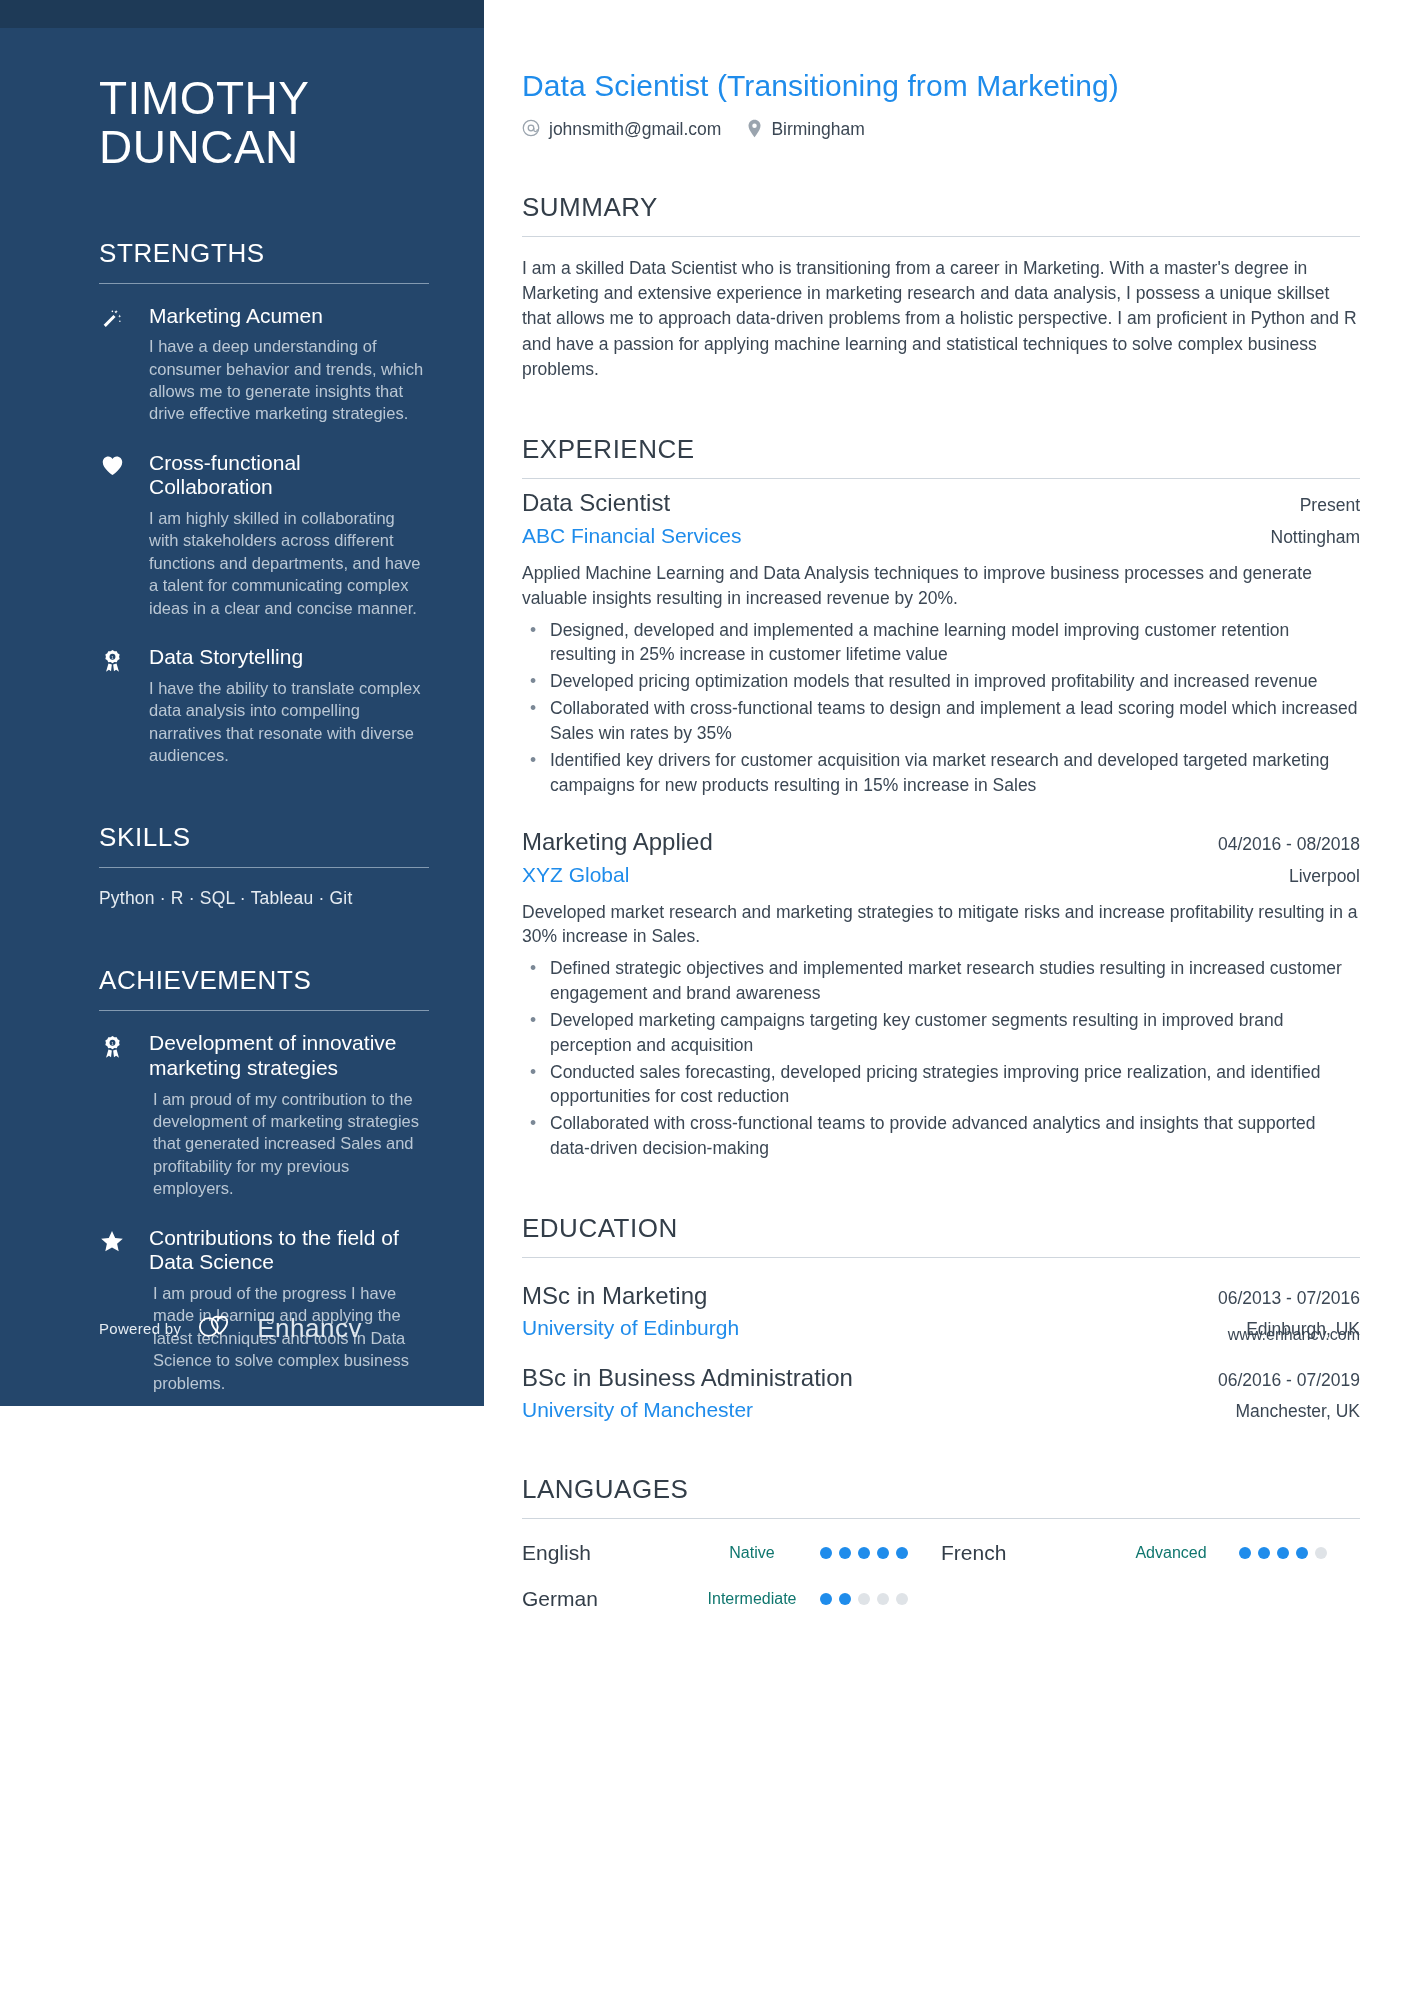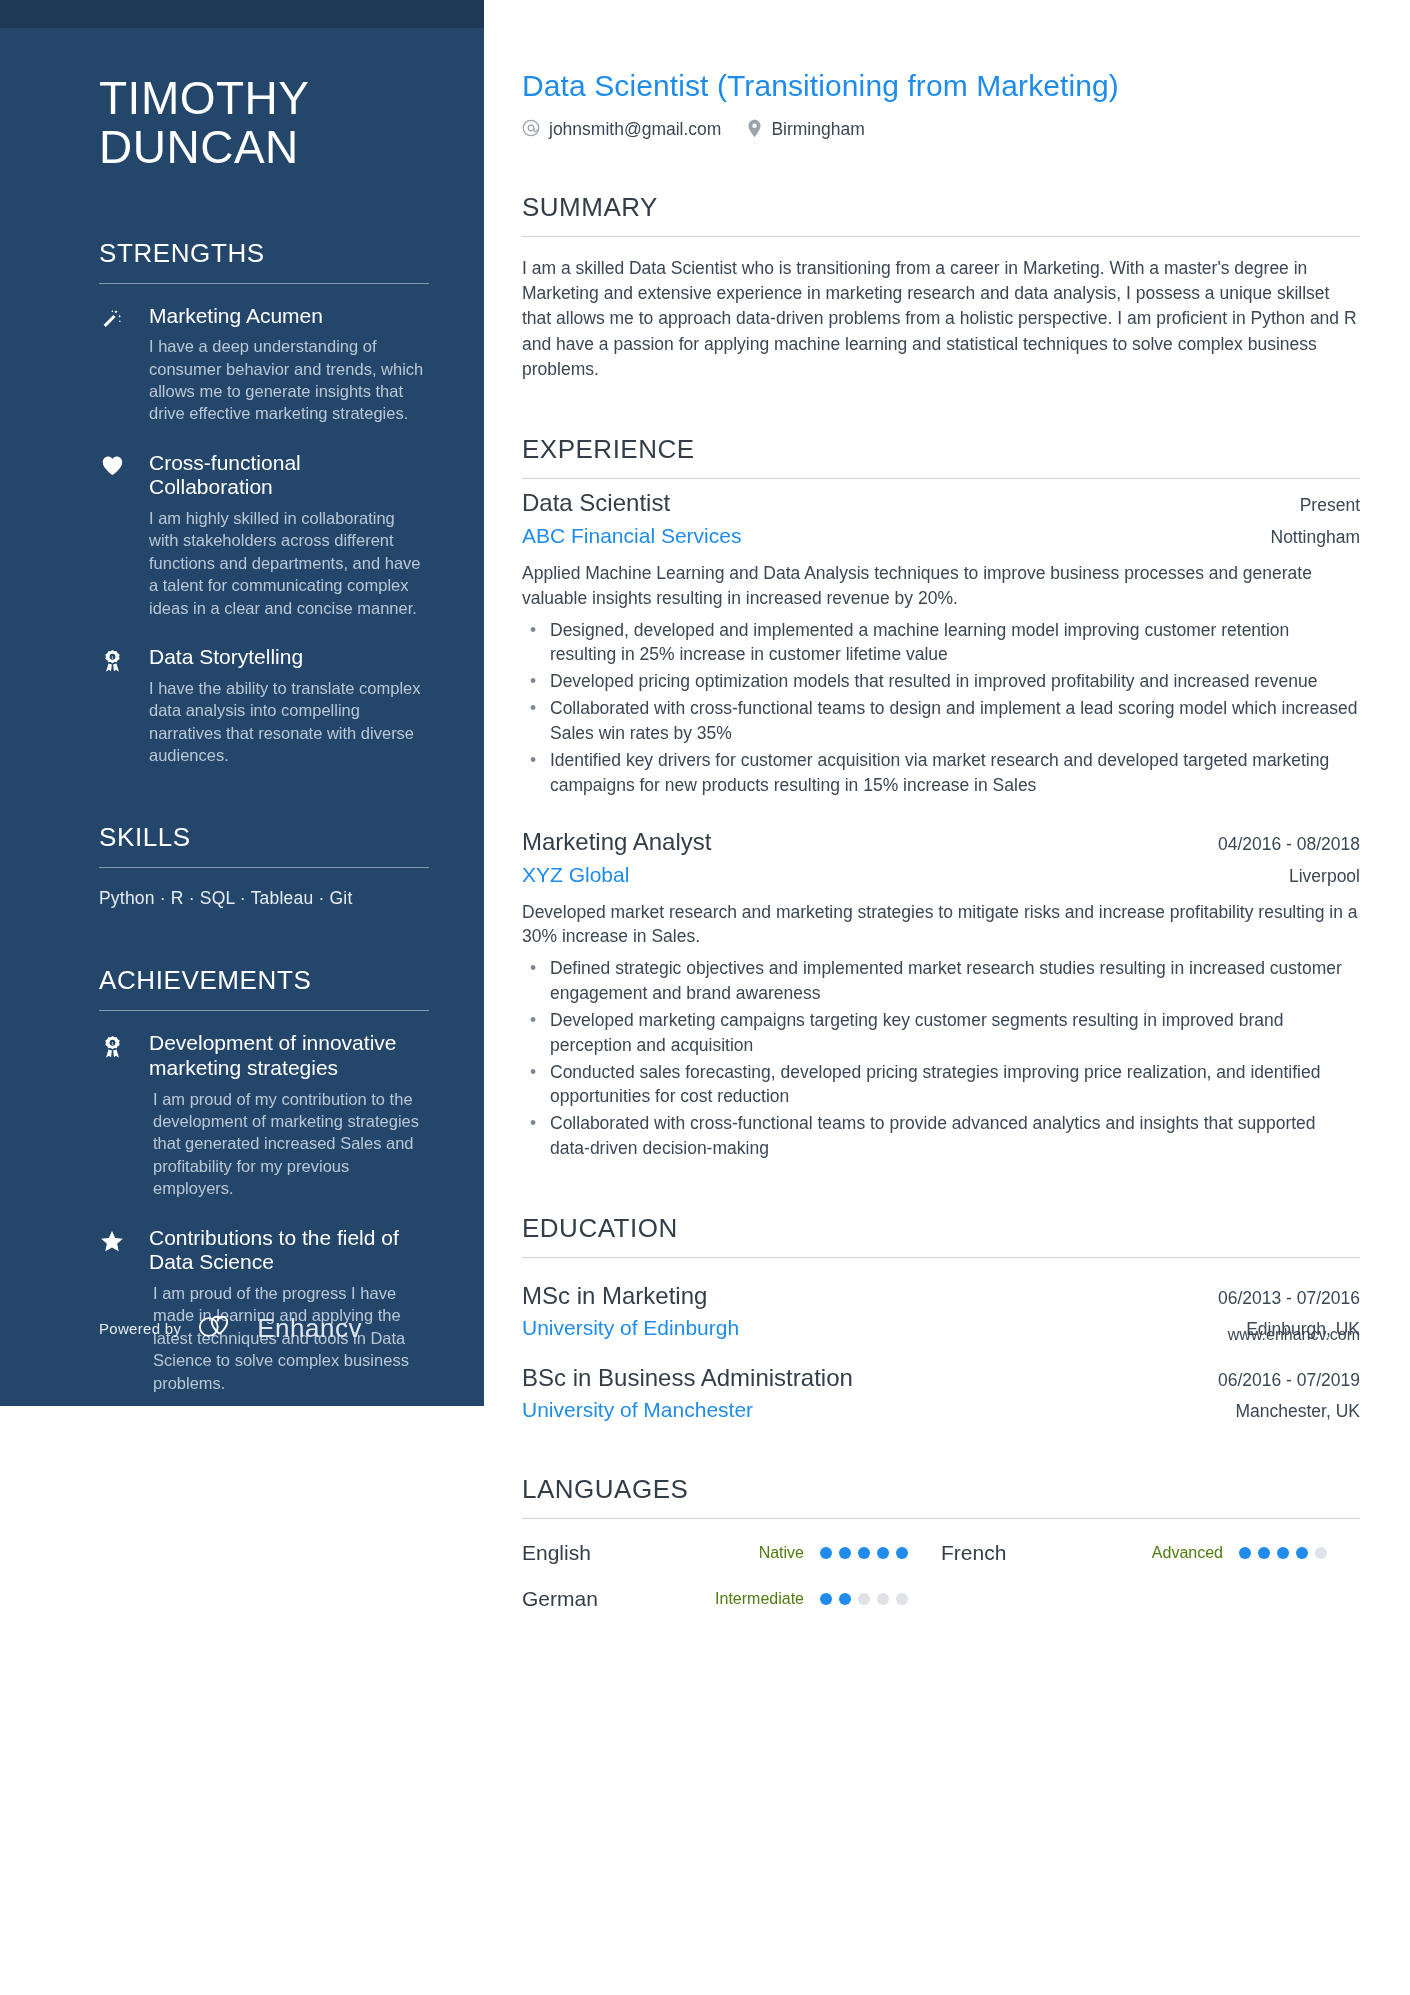--- a/index.html
+++ b/index.html
@@ -80,21 +80,21 @@
     content:"•"; position:absolute; left:8px; top:0; color:#7b8896; font-size:17.5px;
   }
 
   .edu-entry { margin-top:24px; }
   .edu-entry .entry-row2 { margin-top:6px; }
 
   
   .lang-grid { margin-top:22px; display:flex; flex-wrap:wrap; row-gap:22px; }
   .lang-cell { width:50%; display:flex; align-items:center; }
   .lang-name { font-size:21px; color:#333e49; width:170px; }
-  .lang-lvl { font-size:16px; color:#4d7c0f; text-align:right; width:128px; padding-right:16px; }
+  .lang-lvl { font-size:16px; color:#0f766e; text-align:center; width:128px; padding-right:8px; }
   .dots { display:flex; gap:7px; align-items:center; }
   .dot { width:12px; height:12px; border-radius:50%; background:#dfe3e7; }
   .dot.on { background:#1f8ceb; }
 
   .site { position:absolute; right:50px; bottom:62px; font-size:16px; color:#3b4754; }
 </style>
 </head>
 <body>
 
 <div class="page">
@@ -259,21 +259,21 @@
         <ul class="bullets">
           <li>Designed, developed and implemented a machine learning model improving customer retention resulting in 25% increase in customer lifetime value</li>
           <li>Developed pricing optimization models that resulted in improved profitability and increased revenue</li>
           <li>Collaborated with cross-functional teams to design and implement a lead scoring model which increased Sales win rates by 35%</li>
           <li>Identified key drivers for customer acquisition via market research and developed targeted marketing campaigns for new products resulting in 15% increase in Sales</li>
         </ul>
       </div>
 
       <div class="entry" style="margin-top:30px;">
         <div class="entry-row">
-          <span class="entry-title">Marketing Analyst</span>
+          <span class="entry-title">Marketing Applied</span>
           <span class="entry-right">04/2016 - 08/2018</span>
         </div>
         <div class="entry-row2">
           <span class="entry-org">XYZ Global</span>
           <span class="entry-right">Liverpool</span>
         </div>
         <p class="entry-desc">Developed market research and marketing strategies to mitigate risks and increase profitability resulting in a 30% increase in Sales.</p>
         <ul class="bullets">
           <li>Defined strategic objectives and implemented market research studies resulting in increased customer engagement and brand awareness</li>
           <li>Developed marketing campaigns targeting key customer segments resulting in improved brand perception and acquisition</li>

